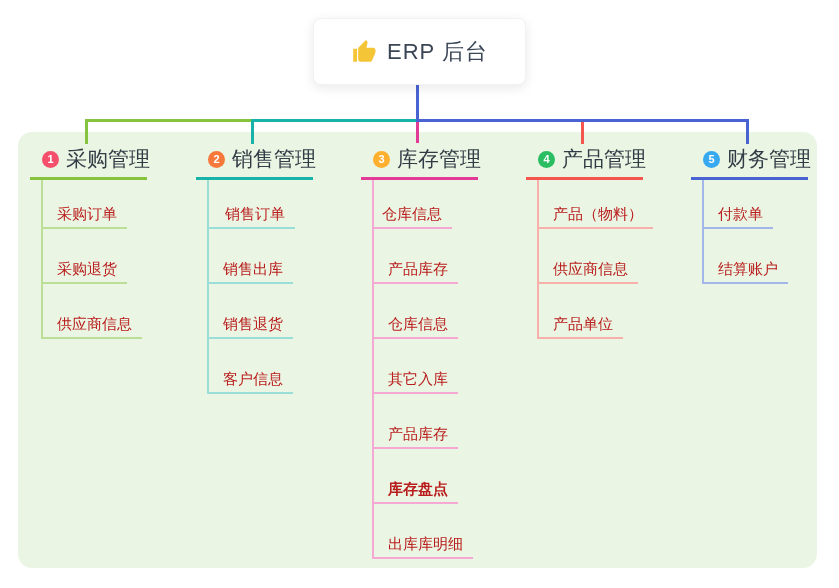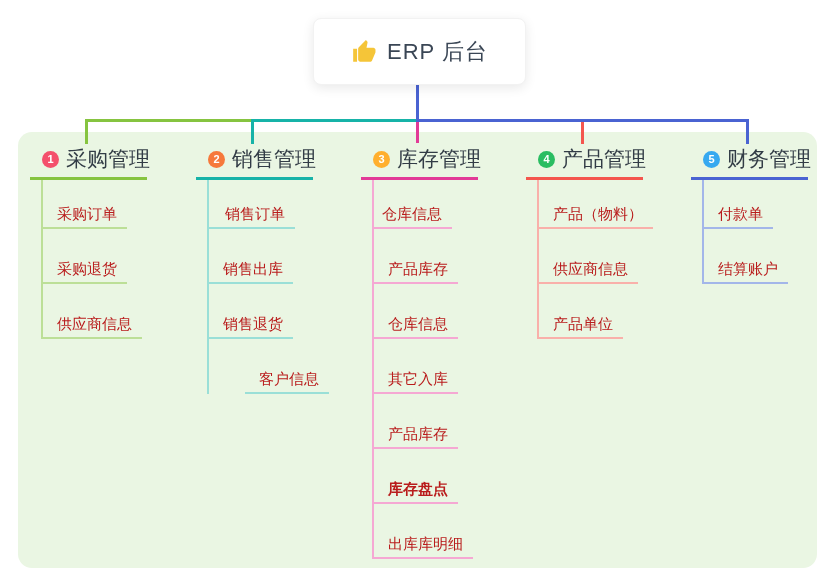--- a/index.html
+++ b/index.html
@@ -90,21 +90,21 @@
           <div class="child">
             <span class="child-label" style="border-bottom-color: rgb(154, 223, 215); padding-left: 16px;">销售订单</span>
           </div>
           <div class="child">
             <span class="child-label" style="border-bottom-color: rgb(154, 223, 215);">销售出库</span>
           </div>
           <div class="child">
             <span class="child-label" style="border-bottom-color: rgb(154, 223, 215);">销售退货</span>
           </div>
           <div class="child">
-            <span class="child-label" style="border-bottom-color: rgb(154, 223, 215); margin-left: 36px;">客户信息</span>
+            <span class="child-label" style="border-bottom-color: rgb(154, 223, 215);">客户信息</span>
           </div>
         </div>
       </div>
       <div class="branch-col" style="left: 361px;">
         <div class="branch-header" style="border-bottom-color: rgb(226, 58, 151);">
           <span class="badge" style="background: rgb(255, 175, 46);">3</span>
           <span class="branch-title">库存管理</span>
         </div>
         <div class="children" style="border-left-color: rgb(245, 168, 211);">
           <div class="child">

